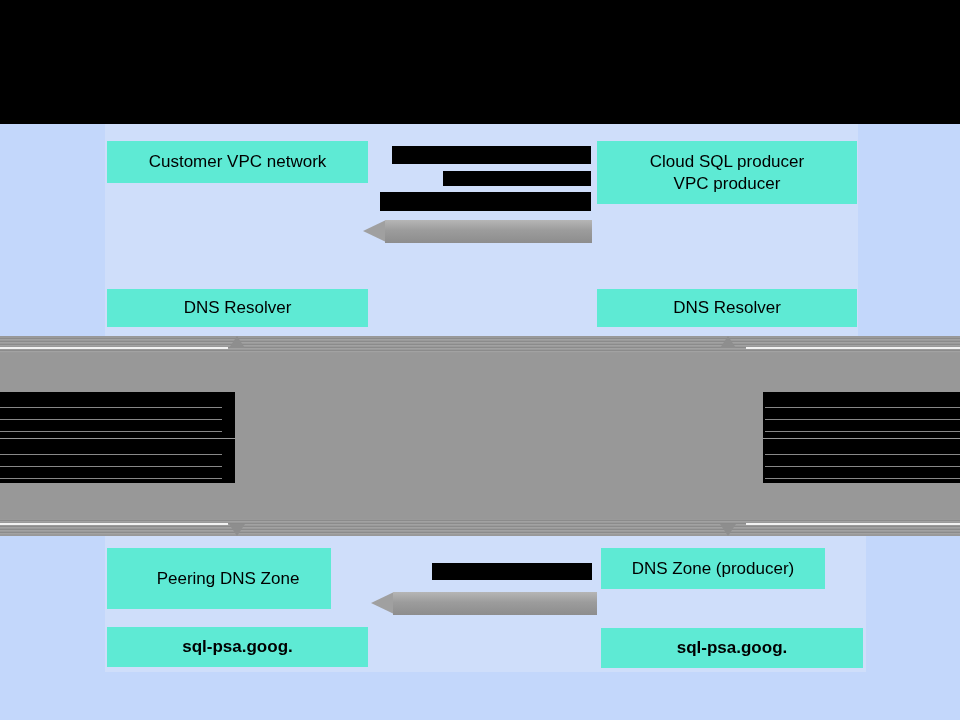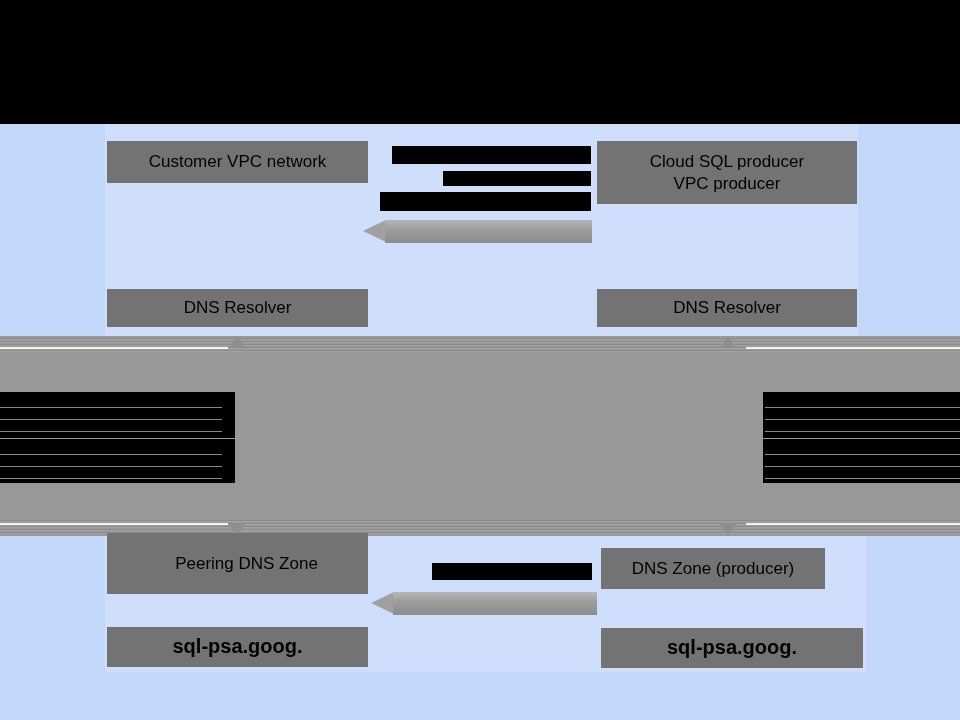--- a/index.html
+++ b/index.html
@@ -66,38 +66,38 @@
     background: #cfdefa;
   }
   .panel-top-consumer { left: 105px;  top: 124px; width: 300px; height: 212px; }
   .panel-top-producer { left: 405px;  top: 124px; width: 453px; height: 212px; }
   .panel-bot-consumer { left: 105px;  top: 536px; width: 300px; height: 136px; }
   .panel-bot-producer { left: 405px;  top: 536px; width: 461px; height: 136px; }
 
   
   .box {
     position: absolute;
-    background: #737373;
+    background: #5eead4;
     display: flex;
     align-items: center;
     justify-content: center;
     text-align: center;
     color: #000000;
     font-size: 17px;
     line-height: 1.28;
     box-sizing: border-box;
     padding: 2px 6px;
   }
-  .box.bold { font-weight: bold; font-size: 20px; }
+  .box.bold { font-weight: bold; font-size: 17px; }
 
   .box-customer-vpc { left: 107px; top: 141px; width: 261px; height: 42px; }
   .box-producer-vpc { left: 597px; top: 141px; width: 260px; height: 63px; }
   .box-resolver-l    { left: 107px; top: 289px; width: 261px; height: 38px; }
   .box-resolver-r    { left: 597px; top: 289px; width: 260px; height: 38px; }
-  .box-peering-zone  { left: 107px; top: 533px; width: 261px; height: 61px; padding-left: 24px; }
+  .box-peering-zone  { left: 107px; top: 548px; width: 224px; height: 61px; padding-left: 24px; }
   .box-producer-zone { left: 601px; top: 548px; width: 224px; height: 41px; }
   .box-sqlpsa-l      { left: 107px; top: 627px; width: 261px; height: 40px; }
   .box-sqlpsa-r      { left: 601px; top: 628px; width: 262px; height: 40px; }
 
   
   .redact {
     position: absolute;
     background: #000000;
   }
   .r-top-1 { left: 392px; top: 146px; width: 199px; height: 18px; }

